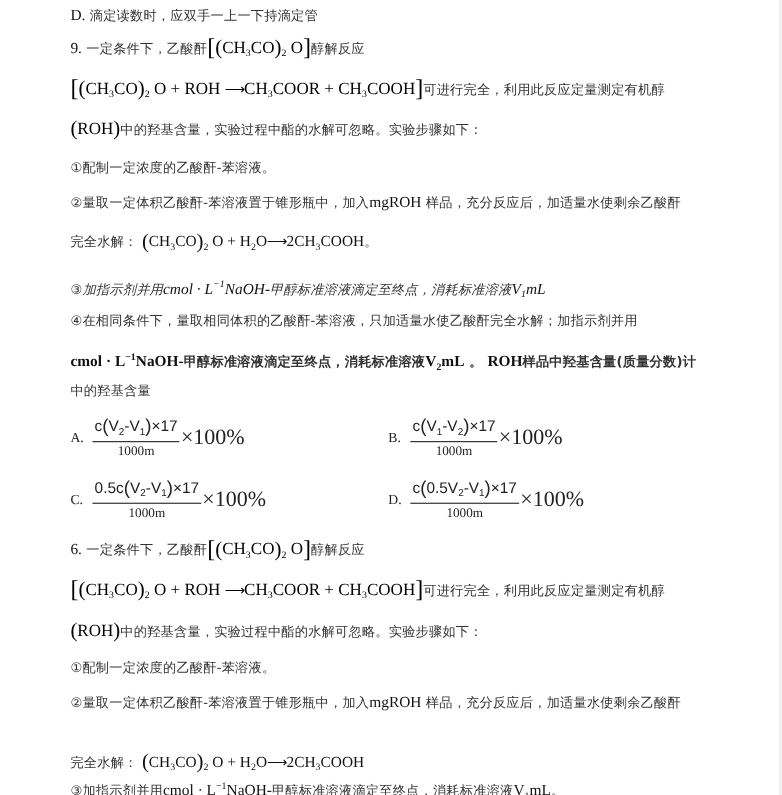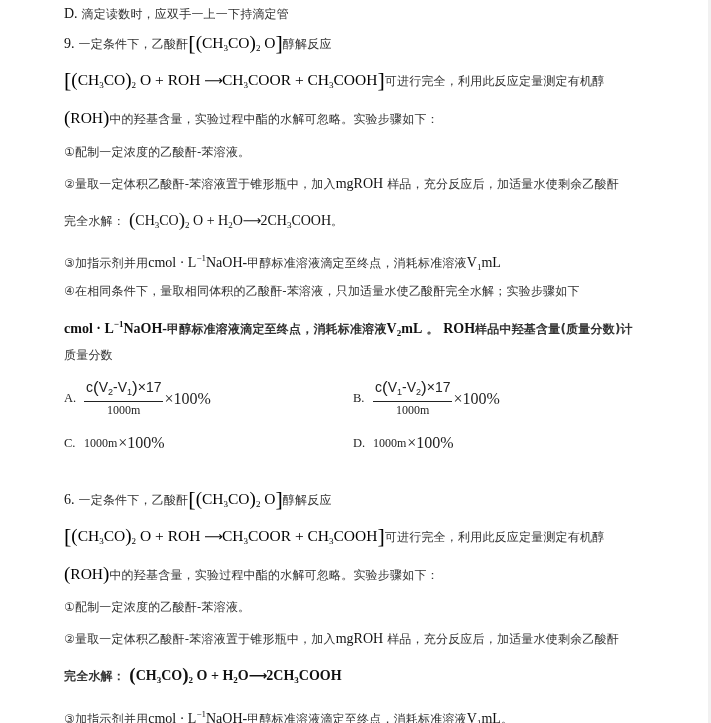--- a/index.html
+++ b/index.html
@@ -14,21 +14,21 @@
   sub { font-size:9px; vertical-align:-3px; }
   sup { font-size:9px; vertical-align:6px; }
   .big { font-size:22px; font-weight:300; vertical-align:-2px; }
   .par { font-size:19px; vertical-align:-1px; }
   .arrow { font-family:"DejaVu Sans",sans-serif; font-size:13px; letter-spacing:-1px; }
   .opt { position:absolute; display:flex; align-items:center; }
   .opt-label { font-family:"Liberation Serif",serif; font-size:12.5px; width:20px; color:#222; }
   .frac { display:inline-flex; flex-direction:column; align-items:center; }
   .num { font-family:Liberation Sans, sans-serif; font-size:14px; padding:0 2px; border-bottom:1px solid #222; line-height:18px; white-space:nowrap; }
   .den { font-family:Liberation Serif, serif; font-size:12px; line-height:17px; }
-  .tail { font-family:"Liberation Serif",serif; font-size:16px; margin-left:1px; }
+  .tail { font-family:"Liberation Serif",serif; font-size:20px; margin-left:1px; }
   .np { font-size:17px; vertical-align:-1px; }
 </style>
 </head>
 <body>
 
 <div class="edge"></div>
 
 <div class="page">
 
   <div class="line" style="top:4px;">
@@ -55,34 +55,34 @@
 
   <div class="line" style="top:174px;">
     <span class="cn">②量取一定体积乙酸酐-苯溶液置于锥形瓶中，加入</span><span class="ms">mgROH</span>
     <span class="cn">样品，充分反应后，加适量水使剩余乙酸酐</span>
   </div>
   <div class="line" style="top:210px;">
     <span class="cn">完全水解：</span>
     <span class="ms"><span class="par">(</span>CH<sub>3</sub>CO<span class="par">)</span><sub>2</sub> O + H<sub>2</sub>O<span class="arrow">⟶</span>2CH<sub>3</sub>COOH</span><span class="cn">。</span>
   </div>
 
-  <div class="line" style="top:248px;">
+  <div class="line" style="top:248px;font-style:italic;">
     <span class="cn">③加指示剂并用</span><span class="ms">cmol · L<sup>−1</sup>NaOH-</span><span class="cn">甲醇标准溶液滴定至终点，消耗标准溶液</span><span class="ms">V<sub>1</sub>mL</span>
   </div>
 
   <div class="line" style="top:281px;">
-    <span class="cn">④在相同条件下，量取相同体积的乙酸酐-苯溶液，只加适量水使乙酸酐完全水解；实验步骤如下</span>
+    <span class="cn">④在相同条件下，量取相同体积的乙酸酐-苯溶液，只加适量水使乙酸酐完全水解；加指示剂并用</span>
   </div>
   <div class="line" style="top:314px;font-weight:bold;">
     <span class="ms">cmol · L<sup>−1</sup>NaOH-</span><span class="cn">甲醇标准溶液滴定至终点，消耗标准溶液</span><span class="ms">V<sub>2</sub>mL</span>
     <span class="cn">。</span>
     <span class="ms">ROH</span><span class="cn">样品中羟基含量(质量分数)计</span>
   </div>
   <div class="line" style="top:345px;">
-    <span class="cn">质量分数</span>
+    <span class="cn">中的羟基含量</span>
   </div>
 
   <div class="opt" style="left:0; top:378px;">
     <span class="opt-label">A.</span>
     <span class="frac">
       <span class="num">c<span class="np">(</span>V<sub>2</sub>-V<sub>1</sub><span class="np">)</span>×17</span>
       <span class="den">1000m</span>
     </span>
     <span class="tail">×100%</span>
   </div>
@@ -92,28 +92,30 @@
     <span class="frac">
       <span class="num">c<span class="np">(</span>V<sub>1</sub>-V<sub>2</sub><span class="np">)</span>×17</span>
       <span class="den">1000m</span>
     </span>
     <span class="tail">×100%</span>
   </div>
 
   <div class="opt" style="left:0; top:434px;">
     <span class="opt-label">C.</span>
     <span class="frac">
+      <span class="num">0.5c<span class="np">(</span>V<sub>2</sub>-V<sub>1</sub><span class="np">)</span>×17</span>
       <span class="den">1000m</span>
     </span>
     <span class="tail">×100%</span>
   </div>
 
   <div class="opt" style="left:289px; top:434px;">
     <span class="opt-label">D.</span>
     <span class="frac">
+      <span class="num">c<span class="np">(</span>0.5V<sub>2</sub>-V<sub>1</sub><span class="np">)</span>×17</span>
       <span class="den">1000m</span>
     </span>
     <span class="tail">×100%</span>
   </div>
 
   <div class="line" style="top:489px;">
     <span class="ms">6.</span>
     <span class="cn">一定条件下，乙酸酐</span><span class="m"><span class="big">[</span><span class="par">(</span>CH<sub>3</sub>CO<span class="par">)</span><sub>2</sub> O<span class="big">]</span></span><span class="cn">醇解反应</span>
   </div>
 
@@ -126,21 +128,21 @@
   </div>
 
   <div class="line" style="top:597px;">
     <span class="cn">①配制一定浓度的乙酸酐-苯溶液。</span>
   </div>
 
   <div class="line" style="top:629px;">
     <span class="cn">②量取一定体积乙酸酐-苯溶液置于锥形瓶中，加入</span><span class="ms">mgROH</span>
     <span class="cn">样品，充分反应后，加适量水使剩余乙酸酐</span>
   </div>
-  <div class="line" style="top:665px;font-weight:bold;">
+  <div class="line" style="top:683px;">
     <span class="cn">完全水解：</span>
     <span class="ms"><span class="par">(</span>CH<sub>3</sub>CO<span class="par">)</span><sub>2</sub> O + H<sub>2</sub>O<span class="arrow">⟶</span>2CH<sub>3</sub>COOH</span>
   </div>
 
   <div class="line" style="top:704px;">
     <span class="cn">③加指示剂并用</span><span class="ms">cmol · L<sup>−1</sup>NaOH-</span><span class="cn">甲醇标准溶液滴定至终点，消耗标准溶液</span><span class="ms">V<sub>1</sub>mL</span><span class="cn">。</span>
   </div>
 
 </div>
 

